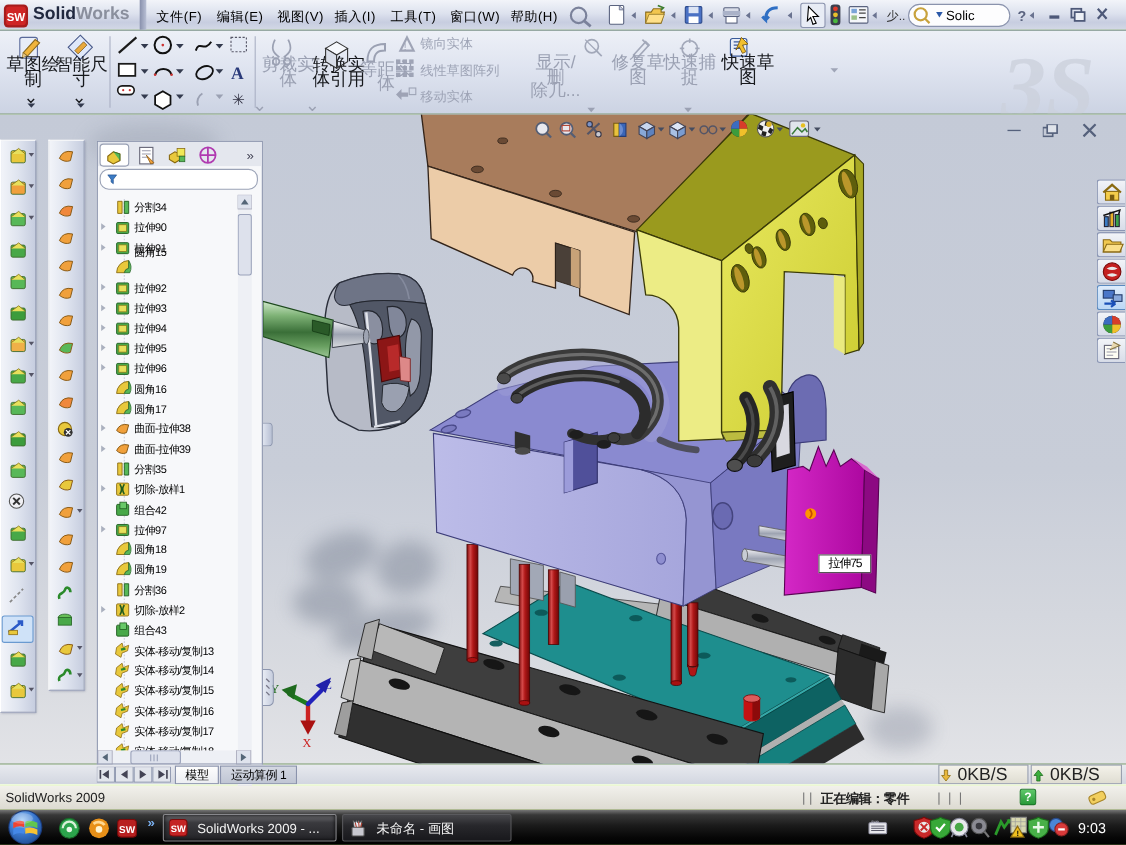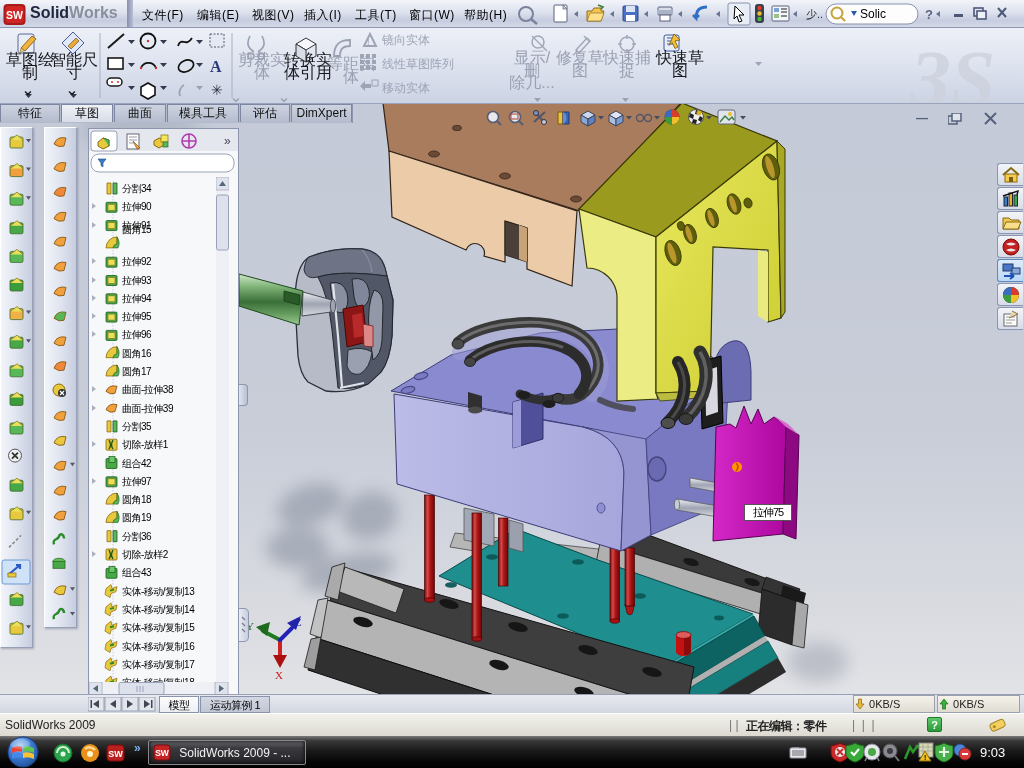--- a/index.html
+++ b/index.html
@@ -20,21 +20,21 @@
 #vtb1{left:0;top:127px;width:33px;height:521px}
 #vtb2{left:44px;top:127px;width:33px;height:501px}
 #tree{left:88px;top:128px;width:151px;height:569px;background:#f7f8fa;border:1px solid #8d96ae;z-index:12}
 .titem{position:absolute;left:33px;font-size:10px;color:#000;white-space:nowrap;letter-spacing:-0.5px}
 .texp{position:absolute;left:3px;width:0;height:0;border-top:3.5px solid transparent;border-bottom:3.5px solid transparent;border-left:4.5px solid #aab0be}
 #mtabs{left:0;top:694px;width:1024px;height:19px;background:linear-gradient(180deg,#e8eaef,#d2d6e0);border-top:1px solid #98a0b5;z-index:20}
 .mtab{position:absolute;top:1px;height:17px;font-size:11px;text-align:center;line-height:16px;border:1px solid #8a93ac;letter-spacing:-0.5px}
 #statusbar{left:0;top:713px;width:1024px;height:23px;background:linear-gradient(180deg,#f2f1ec,#dcdad1);border-top:1px solid #fff;font-size:12px;color:#222;z-index:20}
 #taskbar{left:0;top:736px;width:1024px;height:32px;background:linear-gradient(180deg,#7a7a7a 0%,#383838 15%,#1b1b1b 45%,#060606 80%,#000 100%);z-index:30}
 .tbtn{position:absolute;top:4px;height:25px;border-radius:2px;font-size:12px;color:#f2f2f2;line-height:24px}
-.kbs{position:absolute;top:0;height:18px;background:linear-gradient(180deg,#f4f2ea,#dfddd2);border:1px solid #9aa0ae;font-size:11px;color:#222;line-height:17px}
+.kbs{position:absolute;top:0;height:18px;background:linear-gradient(180deg,#f4f2ea,#dfddd2);border:1px solid #9aa0ae;font-size:16px;color:#222;line-height:17px}
 </style></head><body>
 <div class="abs" style="left:0;top:0;width:1024px;height:768px;background:#bef264">
 <div class="abs" id="titlebar">
 <svg class="abs" style="left:3px;top:3px" width="23" height="23" viewBox="0 0 23 23">
         <rect x="0.5" y="1" width="22" height="21" rx="4" fill="#a61c1c"></rect>
         <rect x="2.5" y="3" width="18" height="17" rx="3" fill="#cf2525"></rect>
         <text x="11.5" y="16" font-size="10.5" font-weight="bold" fill="#fff" text-anchor="middle" font-family="Liberation Sans">SW</text>
       </svg>
 <div class="abs" id="swname">Solid<span>Works</span></div>
 <div class="abs" style="left:127px;top:0;width:6px;height:27px;background:linear-gradient(90deg,#8890ac,#b8bfd4)"></div>
@@ -248,32 +248,24 @@
  </g>
  <g transform="translate(152,4)">
           <rect x="0" y="3" width="15" height="16" rx="2" fill="#e8edf8" stroke="#3a5a9a"></rect>
           <path d="M3 6 h9 M3 9 h9 M3 12 h6" stroke="#3a5a9a" stroke-width="1.2"></path>
           <path d="M10 2 L16 8 l-5 1 3 6 -3 1.5 -3 -6 -3 3 Z" fill="#f2c030" stroke="#7a5a10" stroke-width=".8"></path>
         </g>
  <path d="M22 70 h7 l-3.5 4 Z" fill="#9ba1b3"></path>
         <path d="M110 70 h7 l-3.5 4 Z" fill="#9ba1b3"></path>
  <text x="398" y="78" font-size="80" font-style="italic" font-weight="bold" fill="#ccd1dd" font-family="Liberation Serif" opacity="0.8">ЗS</text>
 </svg>
-<div class="ctxt cgray" style="left:506px;top:24px">显示/删<br>除几...</div>
+<div class="ctxt cgray" style="left:479px;top:24px">显示/删<br>除几...</div>
 <div class="ctxt cgray" style="left:554px;top:24px">修复草<br>图</div>
 <div class="ctxt cgray" style="left:601px;top:24px">快速捕<br>捉</div>
 <div class="ctxt" style="left:654px;top:24px">快速草<br>图</div>
-</div>
-<div class="abs" id="tabbar">
- <div class="rtab" style="left:0;width:60px">特征</div>
- <div class="rtab act" style="left:61px;width:52px">草图</div>
- <div class="rtab" style="left:114px;width:52px">曲面</div>
- <div class="rtab" style="left:167px;width:72px">模具工具</div>
- <div class="rtab" style="left:240px;width:50px">评估</div>
- <div class="rtab" style="left:291px;width:61px">DimXpert</div>
 </div>
 <div class="abs" id="viewport">
 <svg class="abs" style="left:0;top:0" width="1024" height="590" viewBox="0 104 1024 590">
 <defs>
  <filter id="blur8" x="-60%" y="-60%" width="220%" height="220%">
             <feGaussianBlur stdDeviation="8"></feGaussianBlur>
           </filter>
  <linearGradient id="gtube" x1="0" y1="0" x2="0" y2="1">
             <stop offset="0" stop-color="#cfe8ca"></stop>
             <stop offset="0.25" stop-color="#7fb377"></stop>
@@ -1035,20 +1027,27 @@
           <text x="8.5" y="13" font-size="9" font-weight="bold" fill="#fff" text-anchor="middle" font-family="Liberation Sans">SW</text>
         </g>
 <text x="82" y="12" font-size="12" font-weight="bold" fill="#7ab0f0" font-family="Liberation Sans">»</text>
 </svg>
 <div class="tbtn" style="left:148px;width:158px;background:linear-gradient(180deg,#6e6e72 0%,#3a3a3e 30%,#242428 100%);border:1px solid #88888c;box-shadow:inset 0 0 4px #000">
 <svg style="vertical-align:-4px;margin-left:5px" width="17" height="17" viewBox="0 0 17 17">
           <rect x="0" y="1" width="16" height="15" rx="3" fill="#c42424" stroke="#7a0a0a"></rect>
           <text x="8" y="12" font-size="8.5" font-weight="bold" fill="#fff" text-anchor="middle" font-family="Liberation Sans">SW</text>
         </svg>
 <span style="margin-left:5px">SolidWorks 2009 - ...</span></div>
+<div class="tbtn" style="left:311px;width:154px;background:linear-gradient(180deg,#48484c 0%,#28282c 40%,#18181c 100%);border:1px solid #5a5a5e">
+<svg style="vertical-align:-4px;margin-left:6px" width="16" height="17" viewBox="0 0 16 17">
+          <rect x="2" y="8" width="11" height="8" rx="1" fill="#c8c8d0" stroke="#555"></rect>
+          <path d="M4 8 L3 2 l2 2 1 -2 1 2 1 -2 1 2 2 -2 -1 6 Z" fill="#e8e8f0" stroke="#555" stroke-width="0.7"></path>
+          <path d="M5 4 l1 4 M8 3 l0.5 5 M11 4 l-1 4" stroke="#b04030" stroke-width="1"></path>
+        </svg>
+<span style="margin-left:5px">未命名 - 画图</span></div>
 <svg class="abs" style="left:782px;top:5px" width="242px" height="24" viewBox="0 0 242 24">
 <g transform="translate(8,4)">
           <rect x="0" y="3" width="16" height="10" rx="1" fill="#e8e8ec" stroke="#99a"></rect>
           <g stroke="#445" stroke-width="0.8">
             <line x1="2" y1="6" x2="14" y2="6"></line>
             <line x1="2" y1="8" x2="14" y2="8"></line>
             <line x1="2" y1="10" x2="14" y2="10"></line>
           </g>
           <text x="2" y="3.5" font-size="4" fill="#ccd">swe</text>
         </g>

